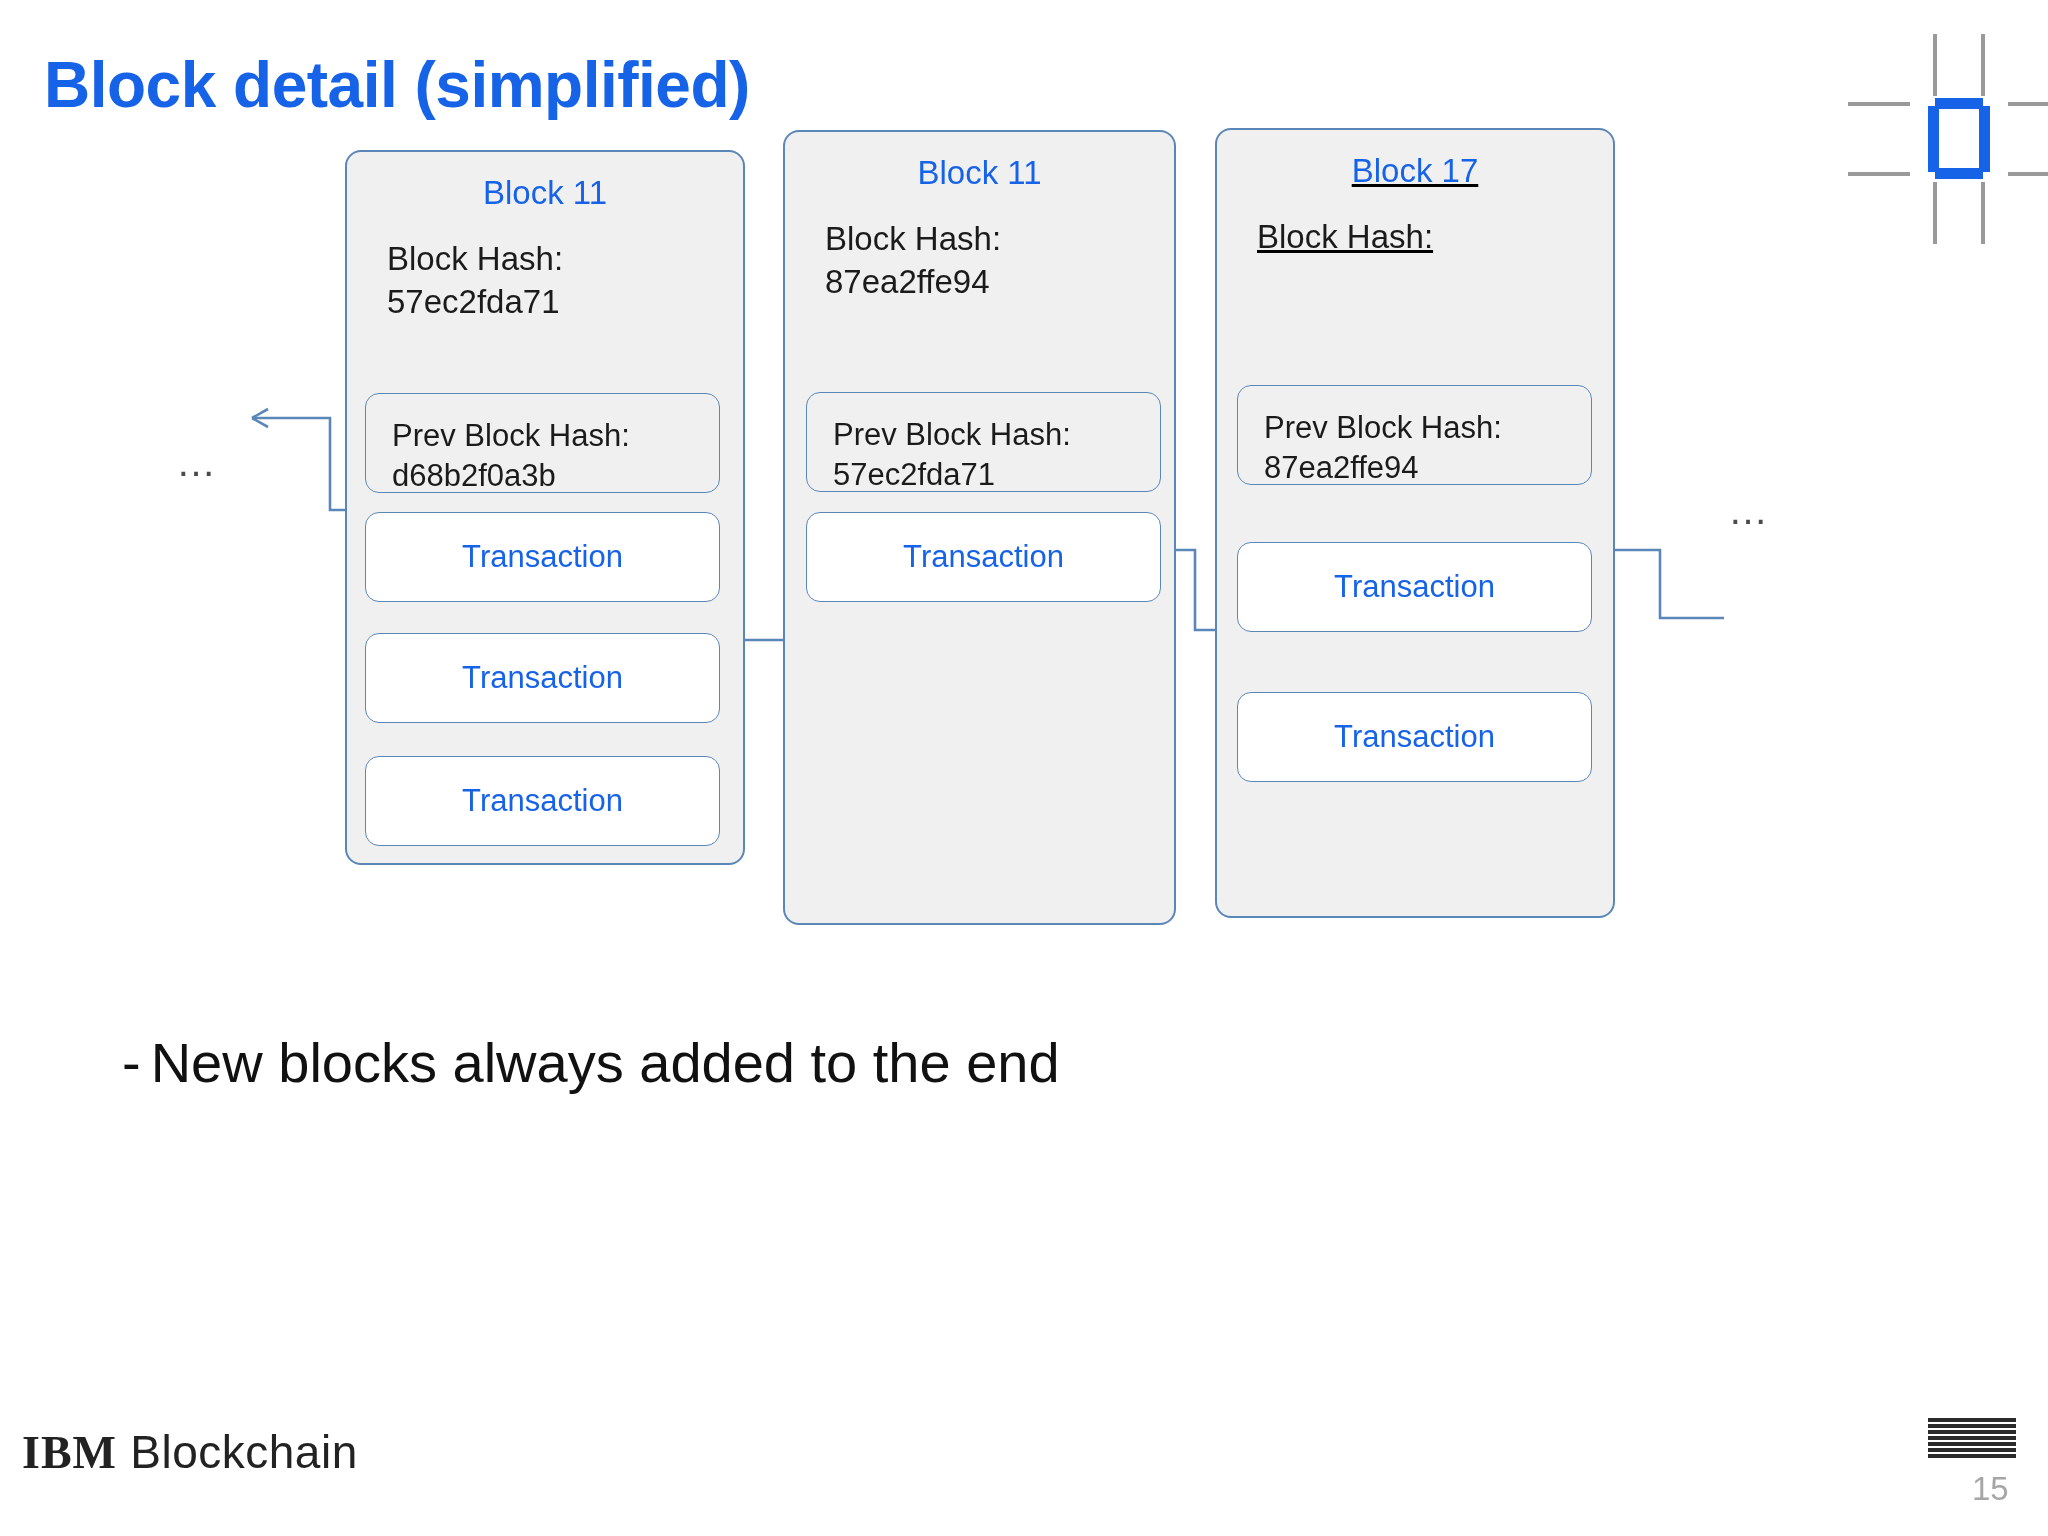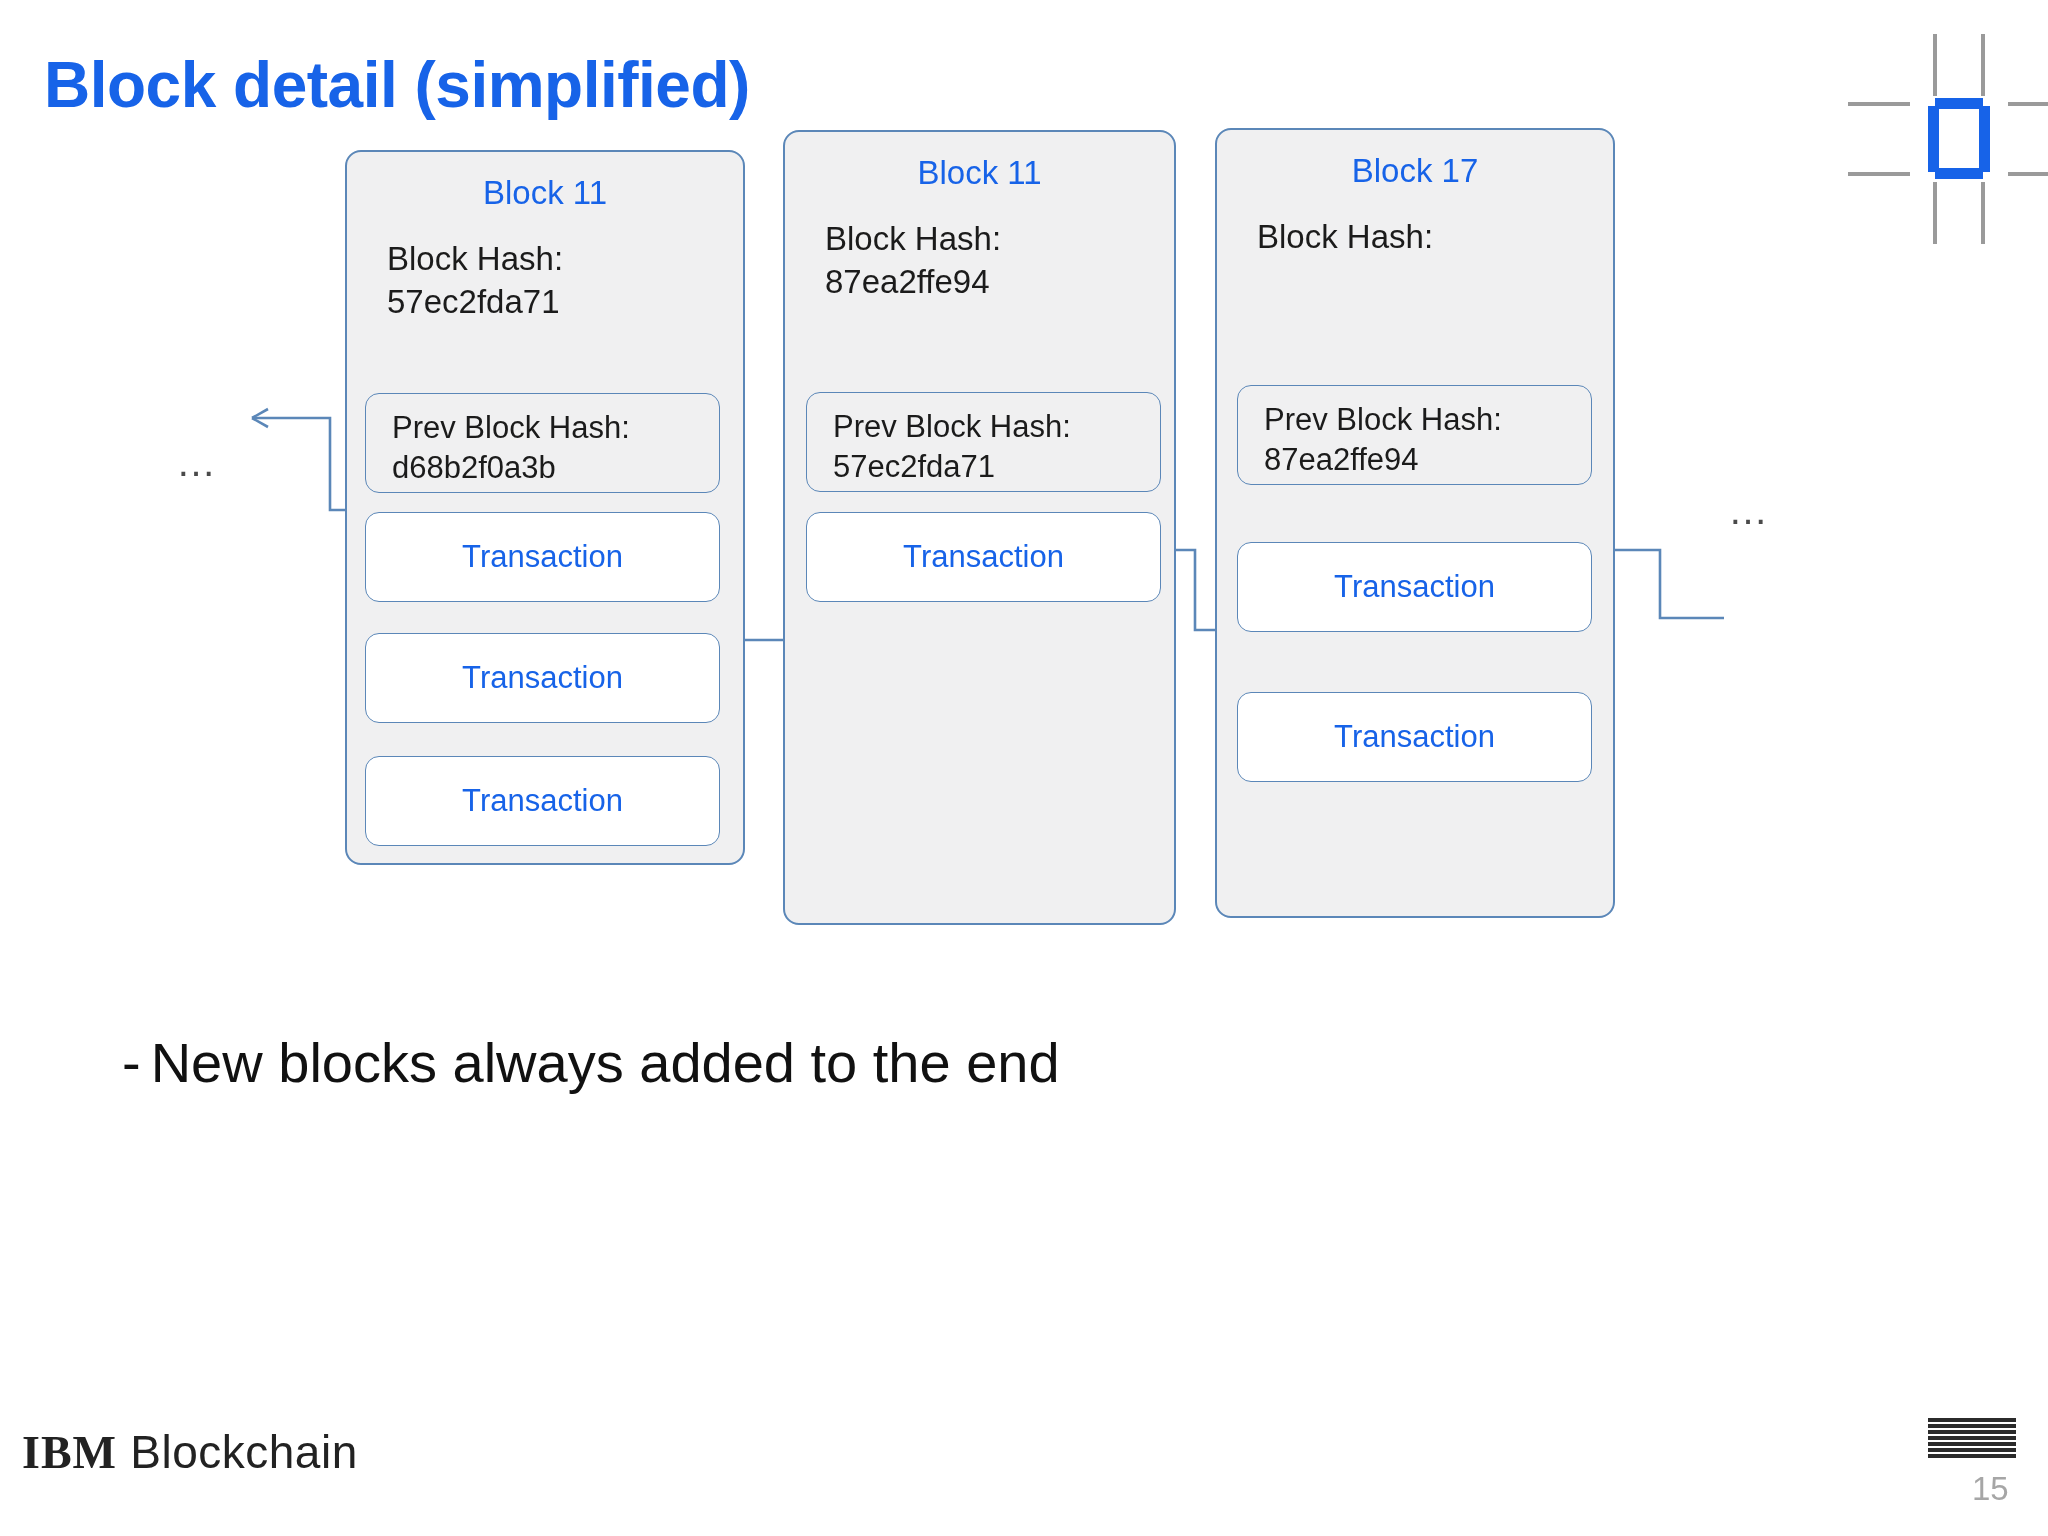--- a/index.html
+++ b/index.html
@@ -53,21 +53,21 @@
     font-weight:400;
   }
   .inner-box{
     position:absolute;
     background:#f0f0f1;
     border:1.6px solid #5b87b8;
     border-radius:14px;
     box-sizing:border-box;
   }
   .prev-box{
-    padding:14px 0 0 26px;
+    padding:22px 0 0 26px;
     font-size:31px;
     color:#1b1b1b;
     line-height:1.30;
   }
   .tx-box{
     background:#ffffff;
     display:flex;align-items:center;justify-content:center;
     color:#1763e8;
     font-size:31px;
   }
@@ -184,21 +184,21 @@
       </div>
     </div>
     <div class="inner-box prev-box" style="left:806px;top:262px;width:355px;height:100px;">
       <div>Prev Block Hash:</div>
       <div>57ec2fda71</div>
     </div>
     <div class="inner-box tx-box" style="left:806px;top:382px;width:355px;height:90px;">
       <span>Transaction</span>
     </div>
 
-    <div class="block" style="left:1215px;top:-2px;width:400px;height:790px;">
+    <div class="block" style="left:1215px;top:-2px;width:400px;height:790px;text-decoration:underline;">
       <div class="block-title">Block 17</div>
       <div class="block-hash">
         <div>Block Hash:</div>
       </div>
     </div>
     <div class="inner-box prev-box" style="left:1237px;top:255px;width:355px;height:100px;">
       <div>Prev Block Hash:</div>
       <div>87ea2ffe94</div>
     </div>
     <div class="inner-box tx-box" style="left:1237px;top:412px;width:355px;height:90px;">

